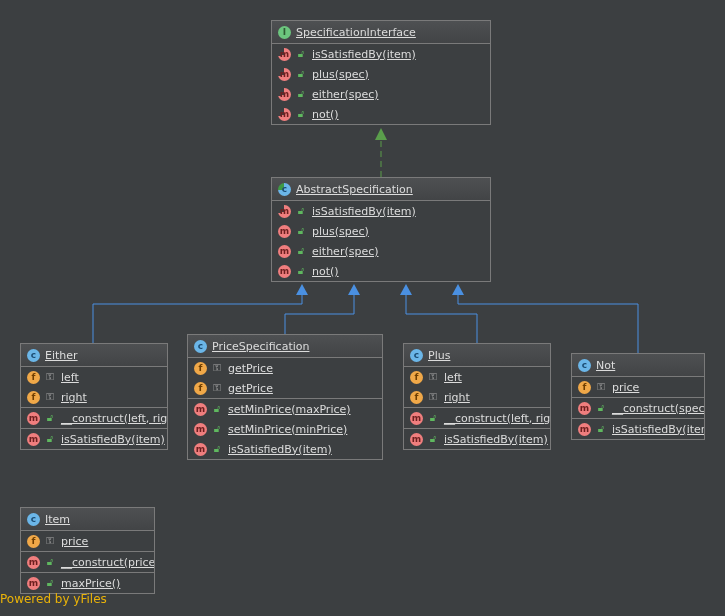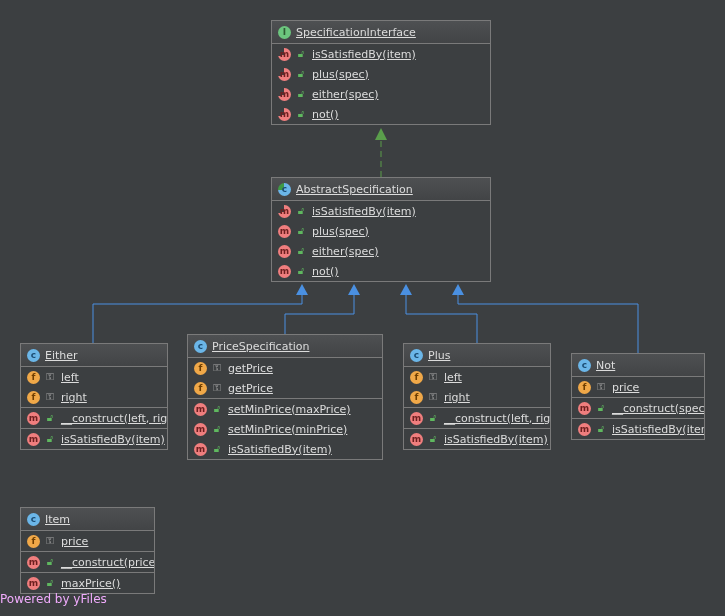--- a/index.html
+++ b/index.html
@@ -17,21 +17,21 @@
   .b-c { background:#6bb6e8; color:#1d4e75; }
   .b-ac { background:conic-gradient(#6bb6e8 0 75%, #3e9a44 75% 100%); color:#1d4e75; }
   .b-f { background:#f0a848; color:#6e3d00; }
   .b-m { background:#f07e7e; color:#6d1f1f; }
   .b-am { background:conic-gradient(#f07e7e 0 70%, #3c3f41 70% 100%); color:#6d1f1f; }
   .vis { width:10px; height:11px; margin-right:6px; flex:none; display:inline-flex; align-items:center; justify-content:center; }
   .lock-open { color:#5fb85f; font-size:10px; }
   .key { color:#a8a8a8; font-size:10px; }
   .lbl { color:#dcdcdc;text-decoration:underline; }
   #edges { position:absolute; left:0; top:0; }
-  .watermark { position:absolute; left:0; top:592px; color:#f0abfc; font-size:12px; }
+  .watermark { position:absolute; left:0; top:592px; color:#eab308; font-size:12px; }
 </style>
 </head>
 <body>
 
 <svg id="edges" width="725" height="616">
 
   <line x1="381" y1="177" x2="381" y2="140" stroke="#5a9e4b" stroke-width="1" stroke-dasharray="6,4"></line>
   <polygon points="381,128 375,140 387,140" fill="#5a9e4b"></polygon>
 
   <polyline points="93,343 93,304 302,304 302,294" fill="none" stroke="#4a90e2" stroke-width="1"></polyline>

